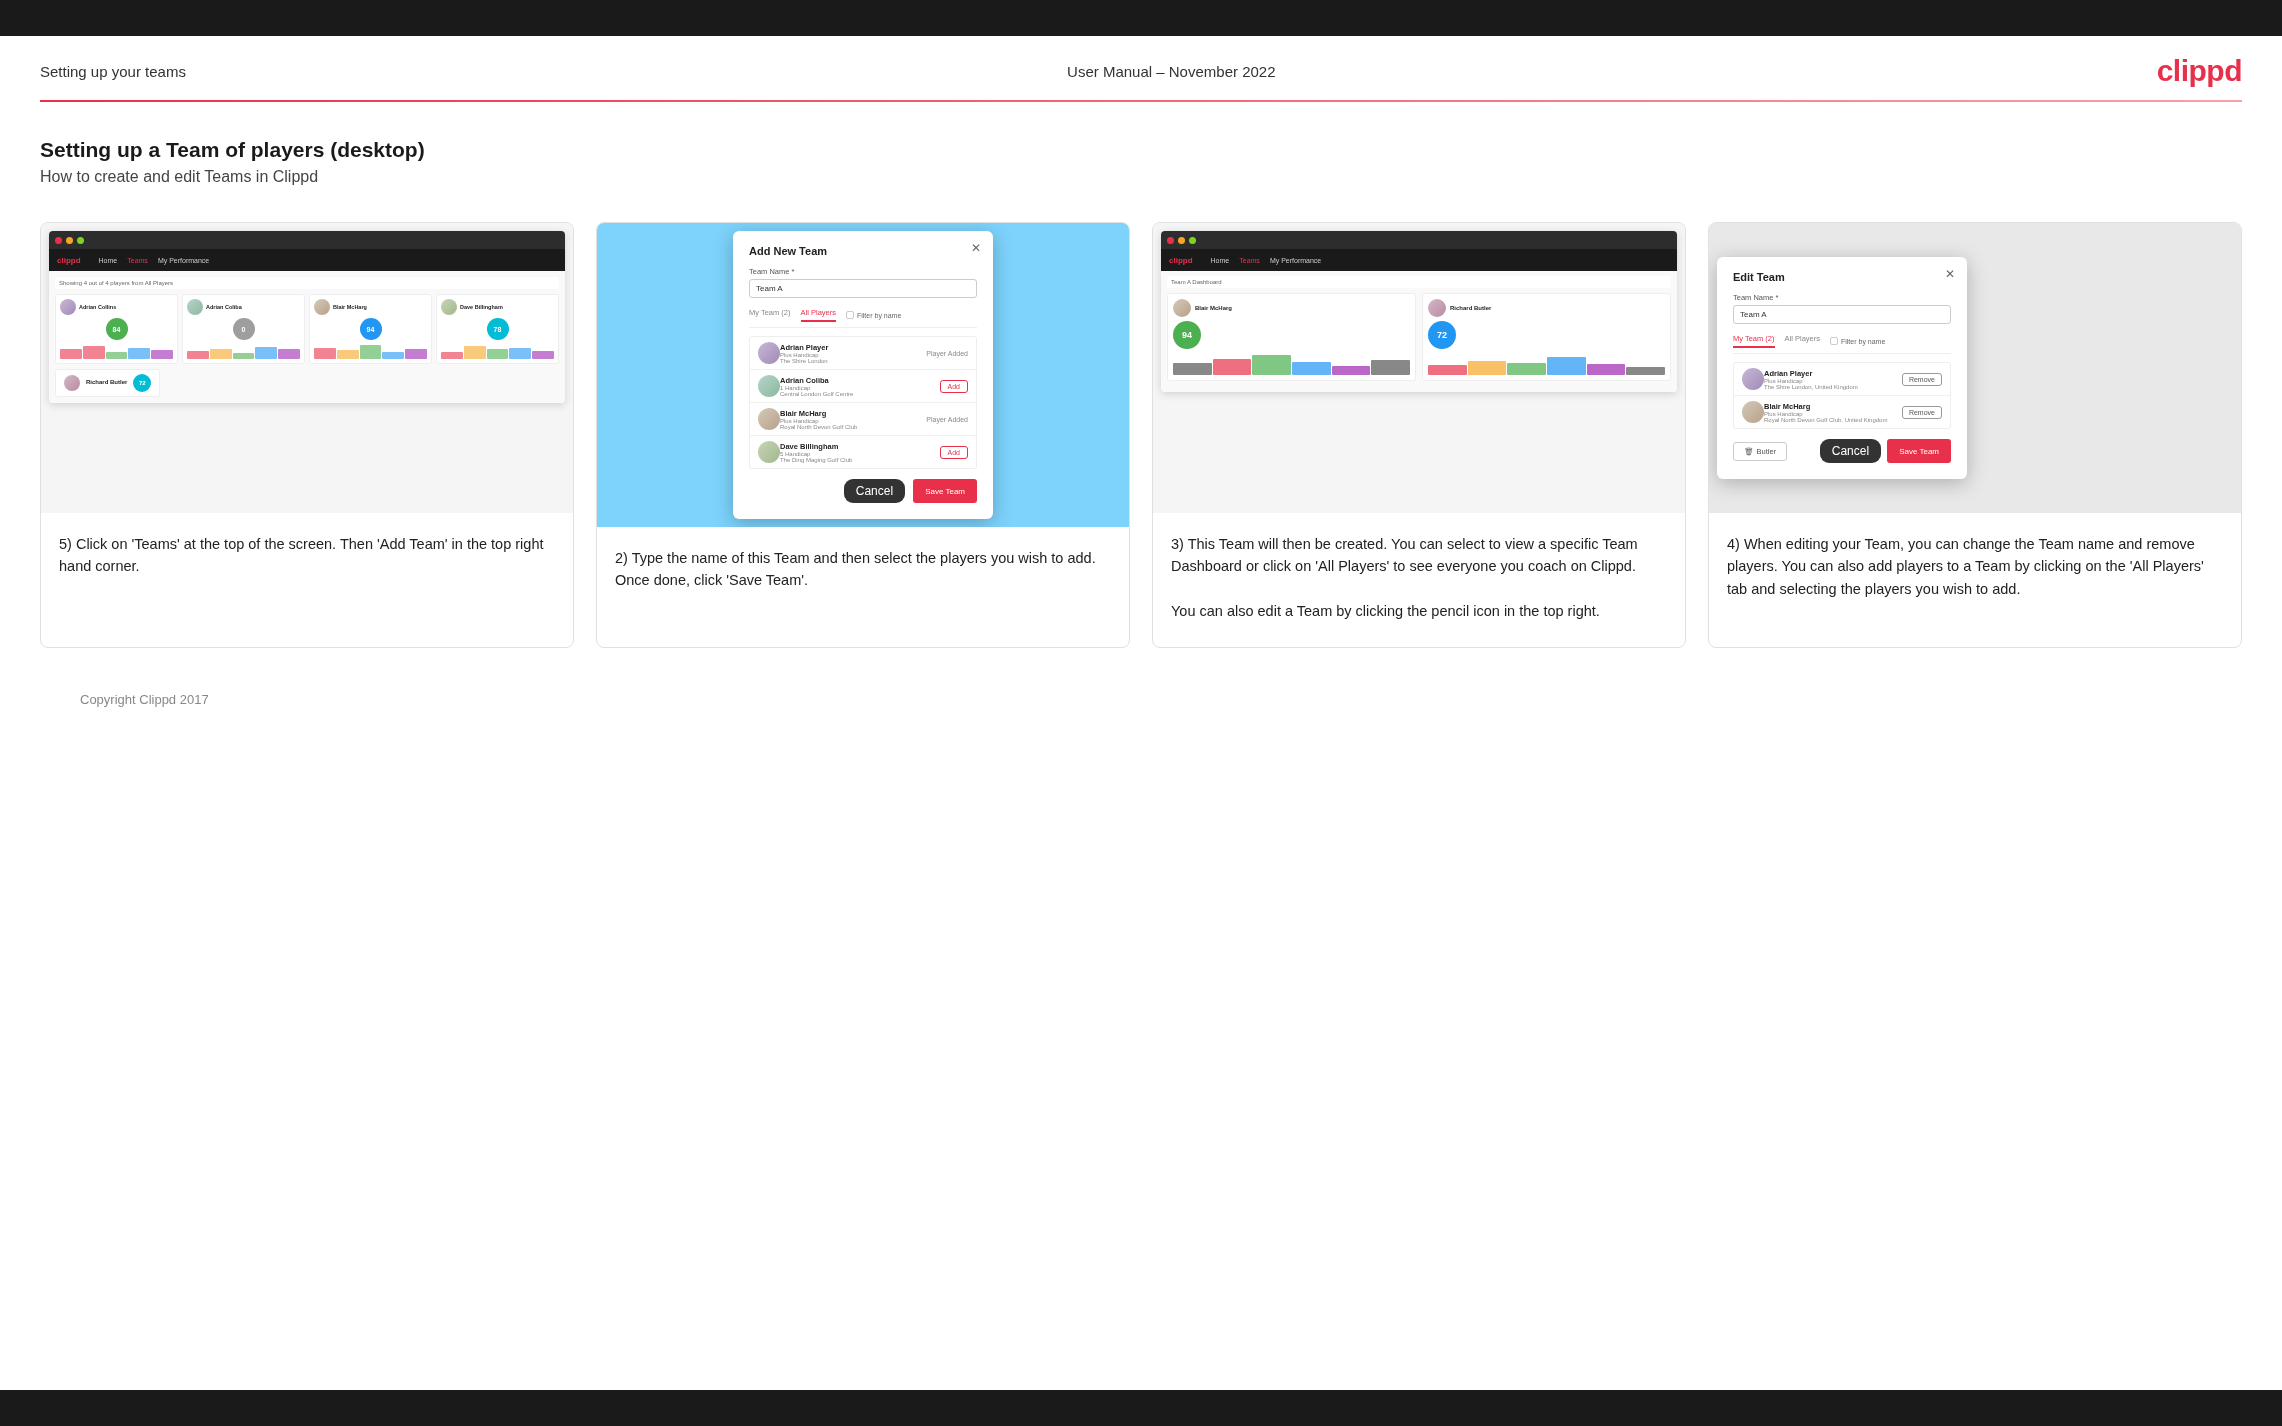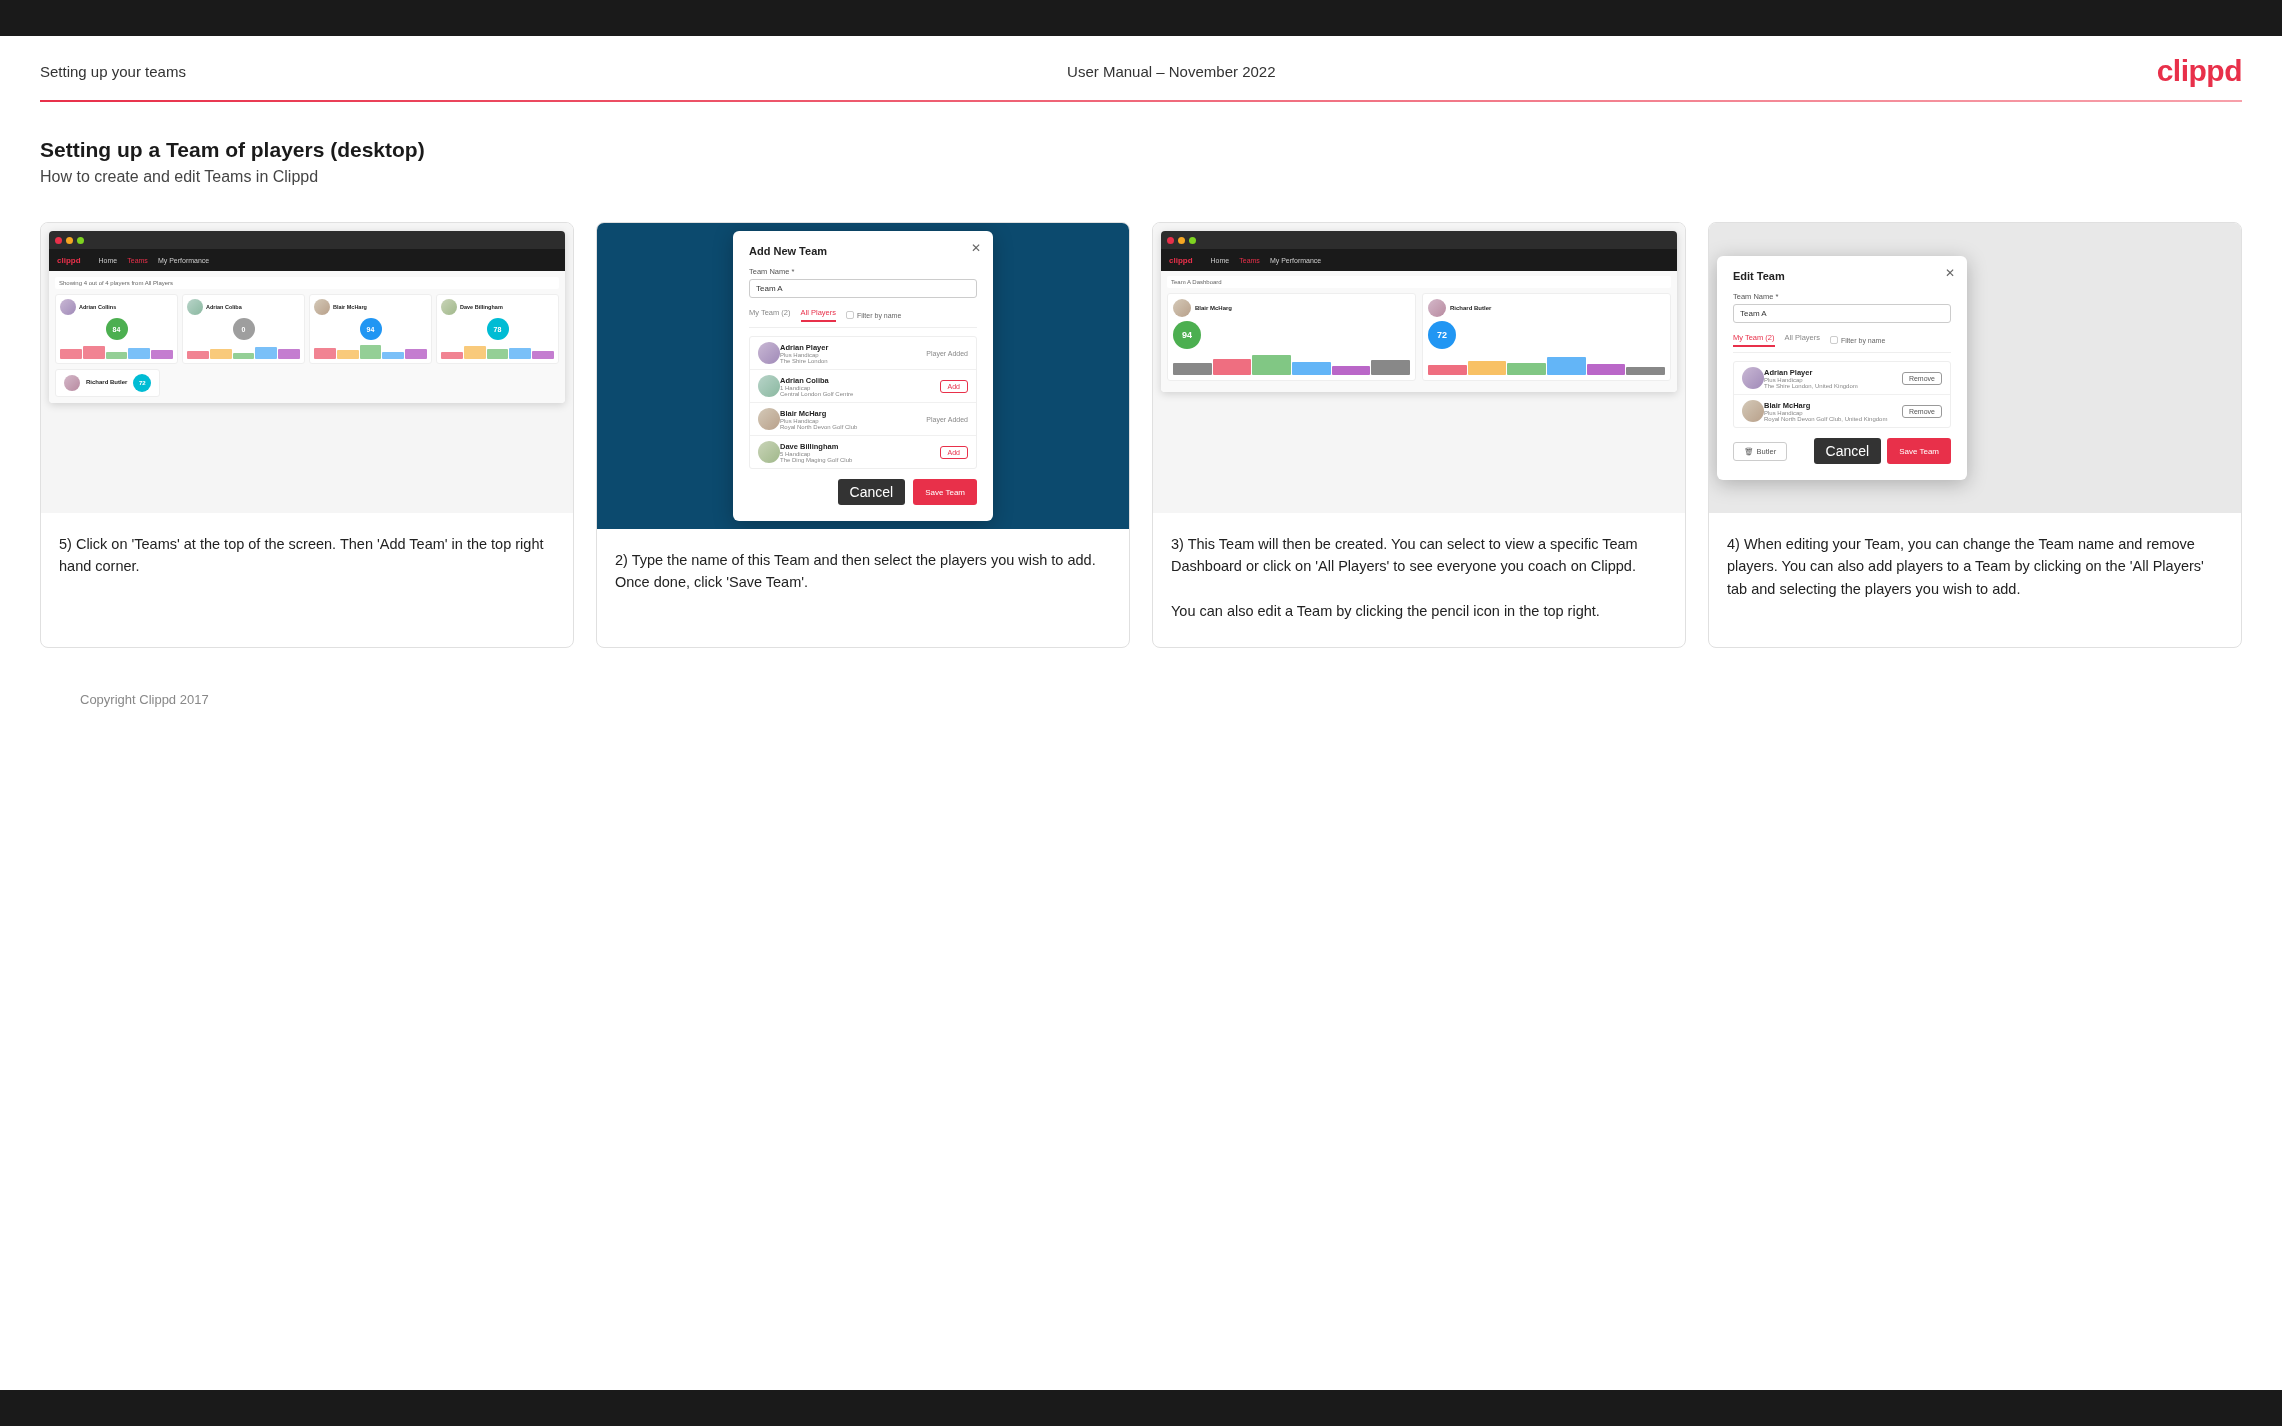--- a/index.html
+++ b/index.html
@@ -323,23 +323,23 @@
     }
     .mock-dialog-footer {
       display: flex;
       justify-content: flex-end;
       gap: 8px;
       margin-top: 8px;
     }
     .mock-cancel-btn {
       background: #333;
       color: #fff;
-      font-size: 14px;
+      font-size: 12px;
       padding: 5px 12px;
-      border-radius: 3px;
+      border-radius: 9px;
       border: none;
       cursor: pointer;
     }
     .mock-save-btn {
       background: #e8304a;
       color: #fff;
       font-size: 8px;
       padding: 5px 12px;
       border-radius: 3px;
       border: none;
@@ -531,21 +531,21 @@
                 <div class="mock-hcp-circle hcp-teal" style="width:18px;height:18px;font-size:6px;margin:0;">72</div>
               </div>
             </div>
           </div>
         </div>
       </div>
       <div class="card-text">5) Click on 'Teams' at the top of the screen. Then 'Add Team' in the top right hand corner.</div>
     </div>
 
     <div class="card">
-      <div class="card-screenshot" style="background:#0c4a6e;align-items:center;justify-content:center;">
+      <div class="card-screenshot" style="background:#7dd3fc;align-items:center;justify-content:center;">
         <div class="mock-dialog" style="max-width:260px;">
           <div class="mock-dialog-title">Add New Team</div>
           <span class="mock-dialog-close">✕</span>
           <div class="mock-label">Team Name *</div>
           <div class="mock-input">Team A</div>
           <div class="mock-tabs">
             <span class="mock-tab">My Team (2)</span>
             <span class="mock-tab active">All Players</span>
             <span class="mock-checkbox-label">
               <span style="display:inline-block;width:8px;height:8px;border:1px solid #ccc;border-radius:2px;"></span>

